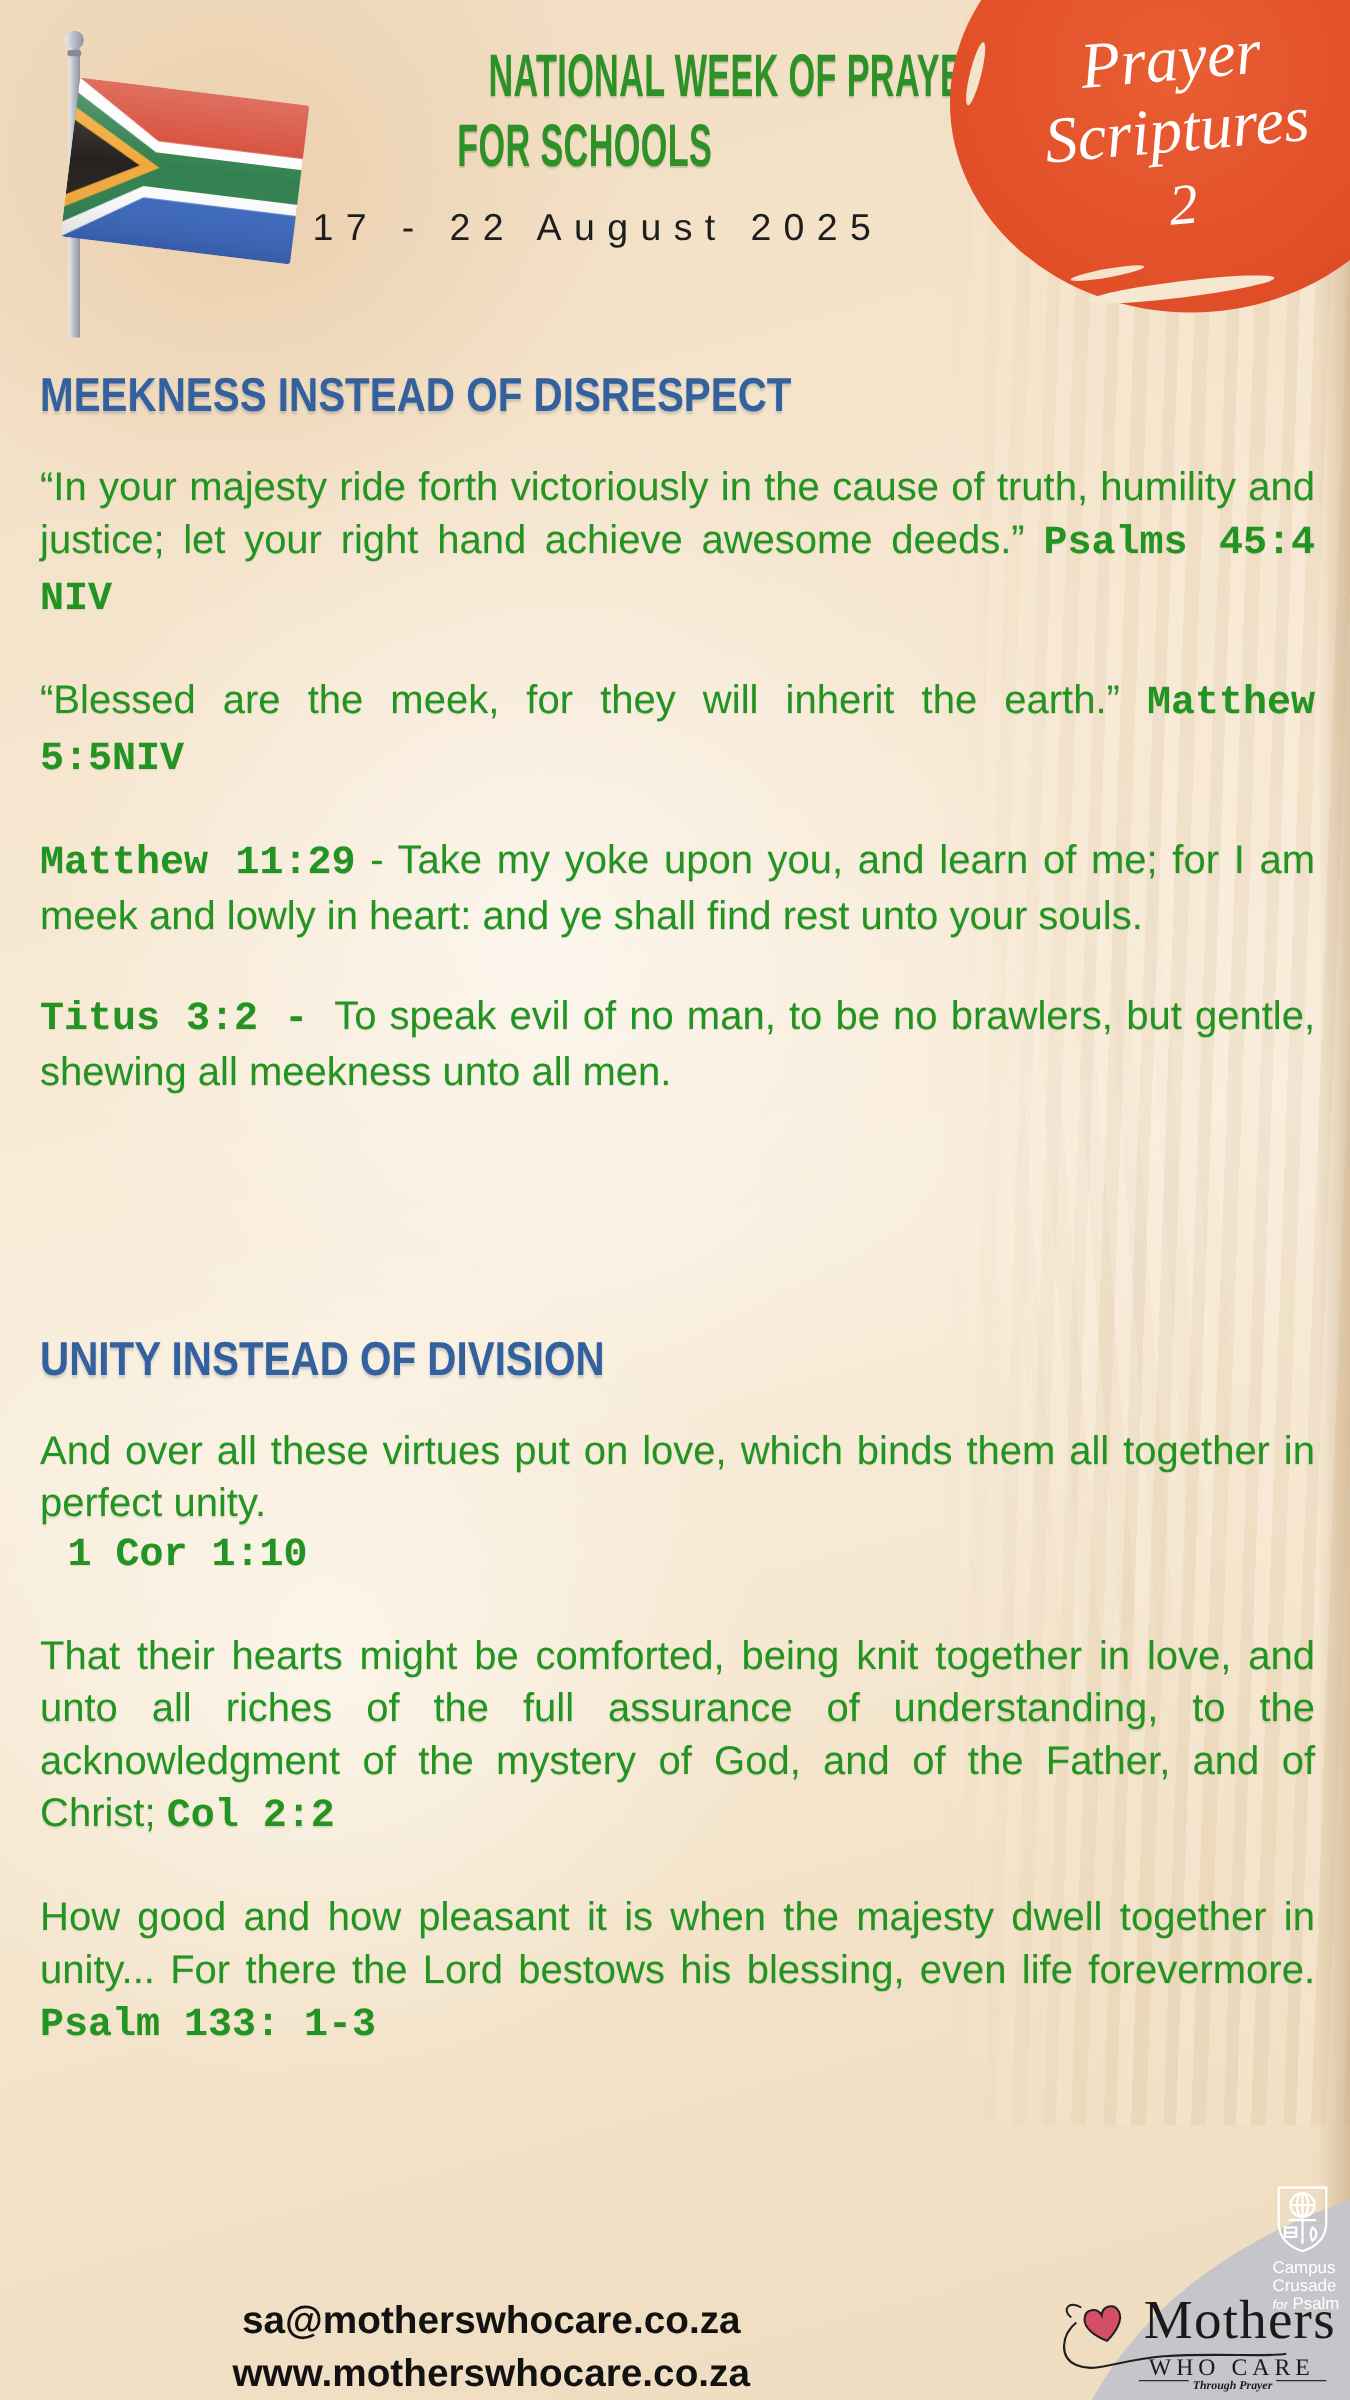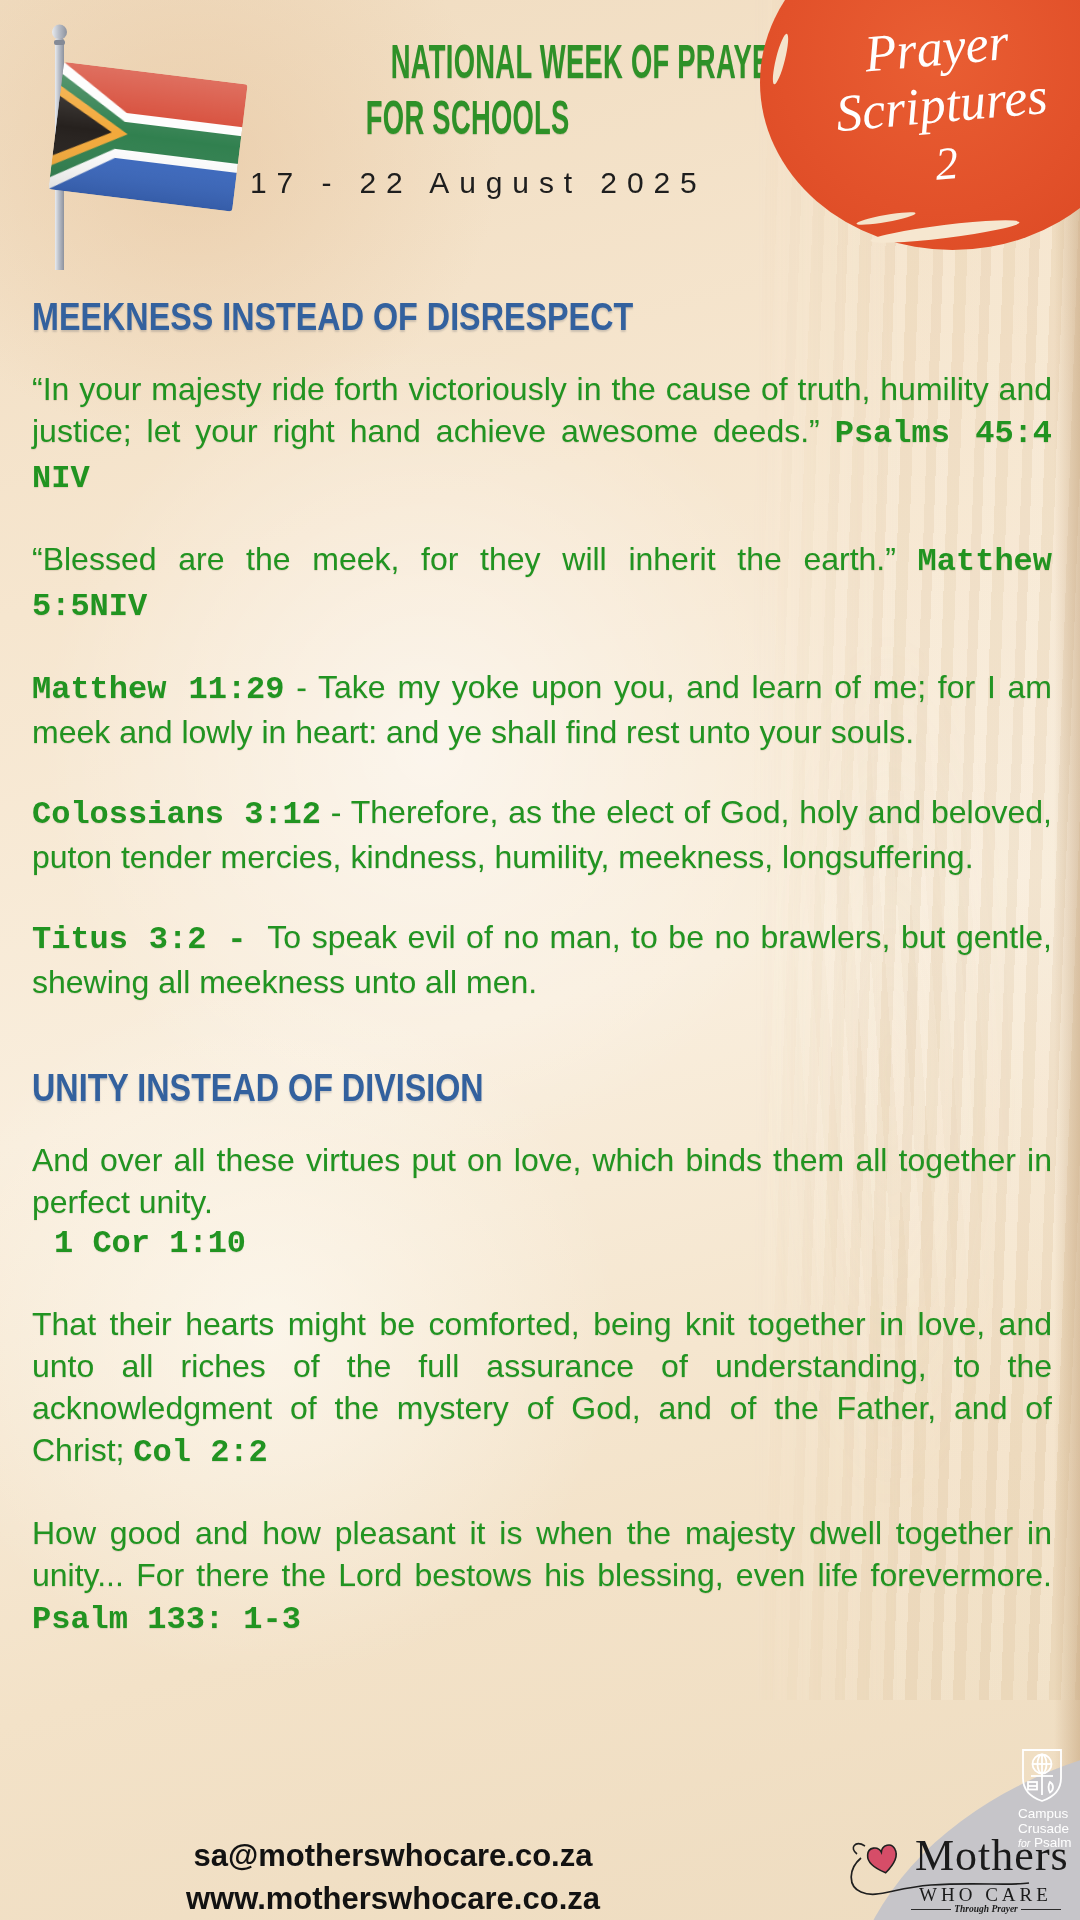--- a/index.html
+++ b/index.html
@@ -74,21 +74,21 @@
   .ccc-logo{position:absolute;left:996px;top:1748px;width:92px;color:#fff;}
   .ccc-shield{display:block;margin:0 auto;}
   .ccc-text{margin-top:3px;text-align:left;padding-left:22px;font-size:13.5px;line-height:14.5px;}
   .ccc-for{font-size:10.5px;font-style:italic;}
   .mwc-logo{position:absolute;left:845px;top:1838px;width:238px;height:82px;color:#1a1a1a;}
   .mwc-swirl{position:absolute;left:0;top:0;}
   .mwc-script{position:absolute;left:70px;top:-6px;font-family:"Liberation Serif",serif;
     font-size:44px;line-height:48px;letter-spacing:1px;}
   .mwc-caps{position:absolute;left:74px;top:46px;font-family:"Liberation Serif",serif;
     font-size:19px;letter-spacing:4px;}
-  .mwc-tagline{position:absolute;left:66px;top:66px;width:150px;display:flex;align-items:center;
+  .mwc-tagline{position:absolute;left:66px;top:66px;width:150px;display:flex;
     gap:3px;font-family:"Liberation Serif",serif;font-size:9.5px;font-weight:bold;font-style:italic;}
   .mwc-tagline .rule{flex:1;border-top:1.2px solid #2b2b2b;}
 </style>
 </head>
 <body>
 
 <div class="page">
 
   <div class="bg-layer bg-topleft"></div>
   <div class="bg-layer bg-light1"></div>
@@ -147,21 +147,20 @@
       </div>
     </div>
   </header>
 
   <main class="sections">
       <section class="section">
         <h2 class="sec-heading"><span class="cond">MEEKNESS INSTEAD OF DISRESPECT</span></h2>
         <p class="para"><span>“In your majesty ride forth victoriously in the cause of truth, humility and justice; let your right hand achieve awesome deeds.” </span><span class="b">Psalms 45:4 NIV</span></p>
         <p class="para"><span>“Blessed are the meek, for they will inherit the earth.” </span><span class="b">Matthew 5:5NIV</span></p>
         <p class="para"><span class="b">Matthew 11:29</span><span> - Take my yoke upon you, and learn of me; for I am meek and lowly in heart: and ye shall find rest unto your souls.</span></p>
-        <p class="para"><span class="b">Colossians 3:12</span><span> - Therefore, as the elect of God, holy and beloved, puton tender mercies, kindness, humility, meekness, longsuffering.</span></p>
         <p class="para"><span class="b">Titus 3:2 - </span><span>To speak evil of no man, to be no brawlers, but gentle, shewing all meekness unto all men.</span></p>
       </section>
       <section class="section">
         <h2 class="sec-heading"><span class="cond">UNITY INSTEAD OF DIVISION</span></h2>
         <p class="para"><span>And over all these virtues put on love, which binds them all together in perfect unity.</span><span class="b blk">1 Cor 1:10</span></p>
         <p class="para"><span>That their hearts might be comforted, being knit together in love, and unto all riches of the full assurance of understanding, to the acknowledgment of the mystery of God, and of the Father, and of Christ; </span><span class="b">Col 2:2</span></p>
         <p class="para"><span>How good and how pleasant it is when the majesty dwell together in unity... For there the Lord bestows his blessing, even life forevermore. </span><span class="b">Psalm 133: 1-3</span></p>
       </section>
     </main>
 

